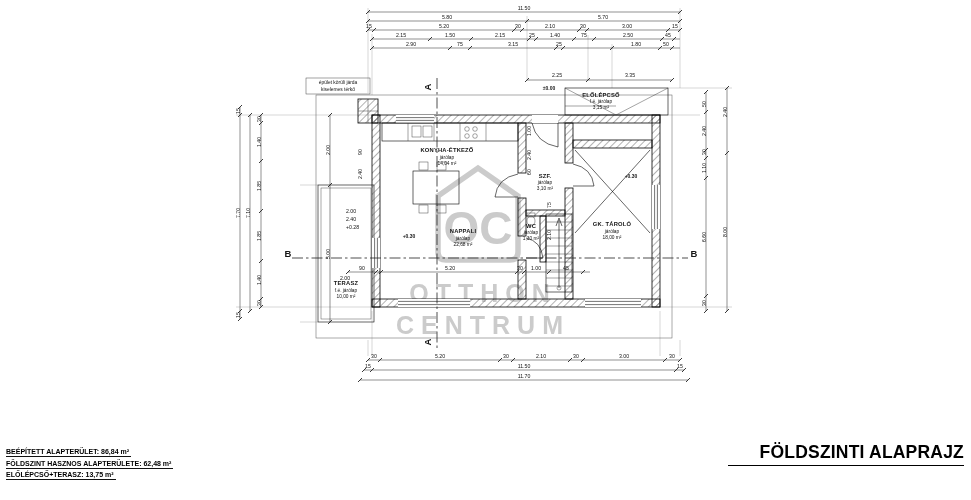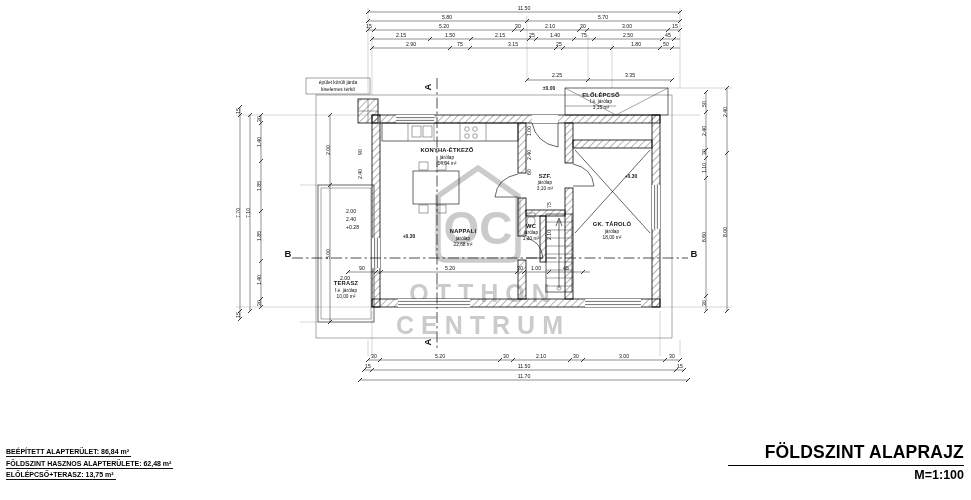--- a/index.html
+++ b/index.html
@@ -260,18 +260,17 @@
   <text class="sec" x="694" y="257">B</text>
 </svg>
 
 <div class="footer">
   <div class="frow"><span>BEÉPÍTETT ALAPTERÜLET: 86,84 m²</span></div>
   <div class="frow"><span>FÖLDSZINT HASZNOS ALAPTERÜLETE: 62,48 m²</span></div>
   <div class="frow"><span>ELŐLÉPCSŐ+TERASZ: 13,75 m²</span></div>
 </div>
 
 <div class="titleblock">
-  <div class="tb-title">FÖLDSZINT ALAPRAJZ</div>
+  <div class="tb-title">FÖLDSZINTI ALAPRAJZ</div>
   <div class="tb-rule"></div>
-  <div class="tb-scale">M=1:100</div>
 </div>
 
 </div>
 
 </body></html>

